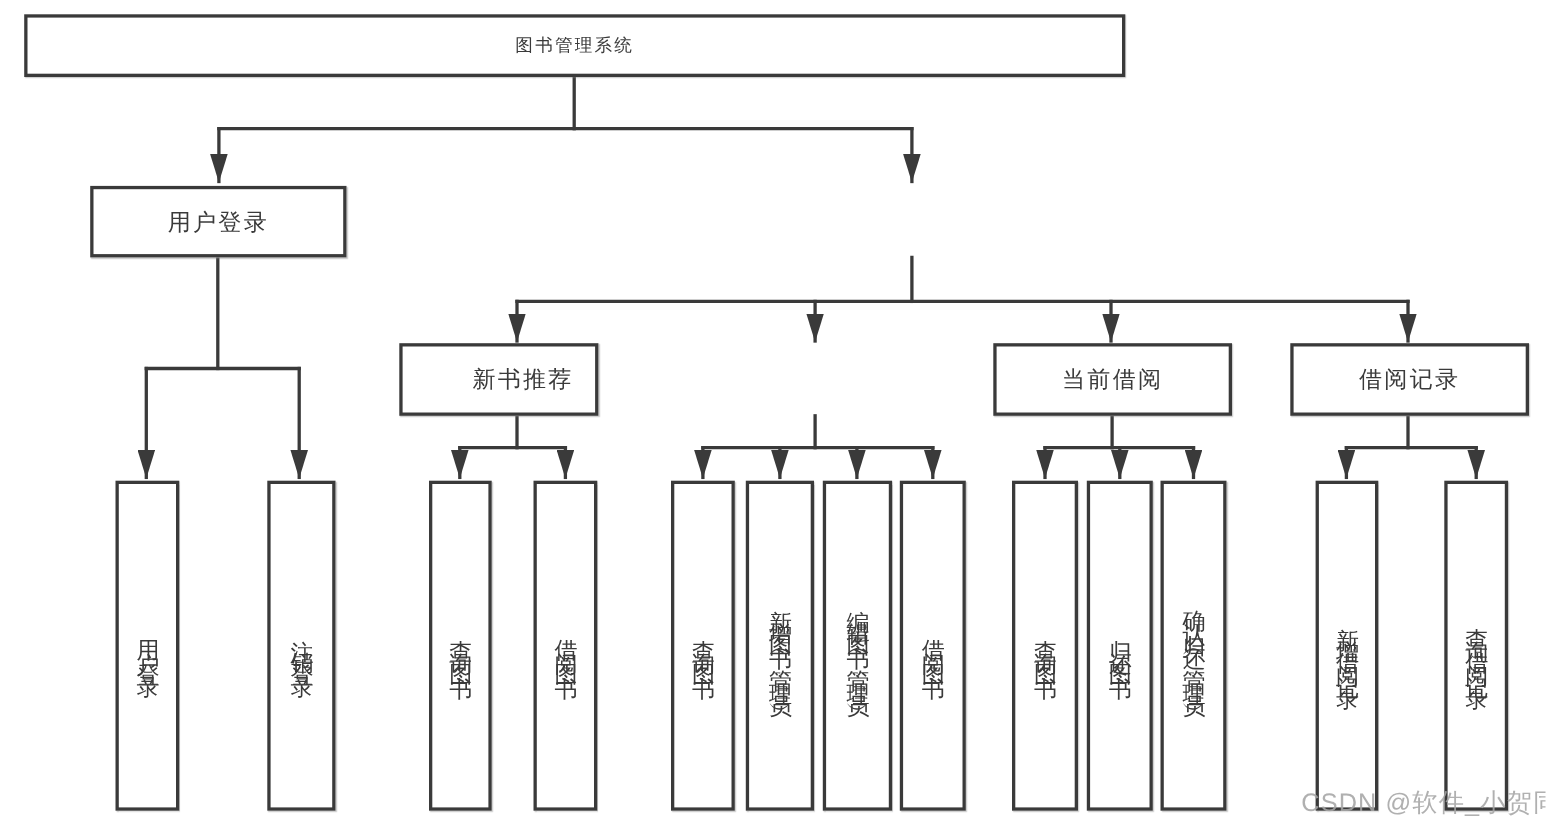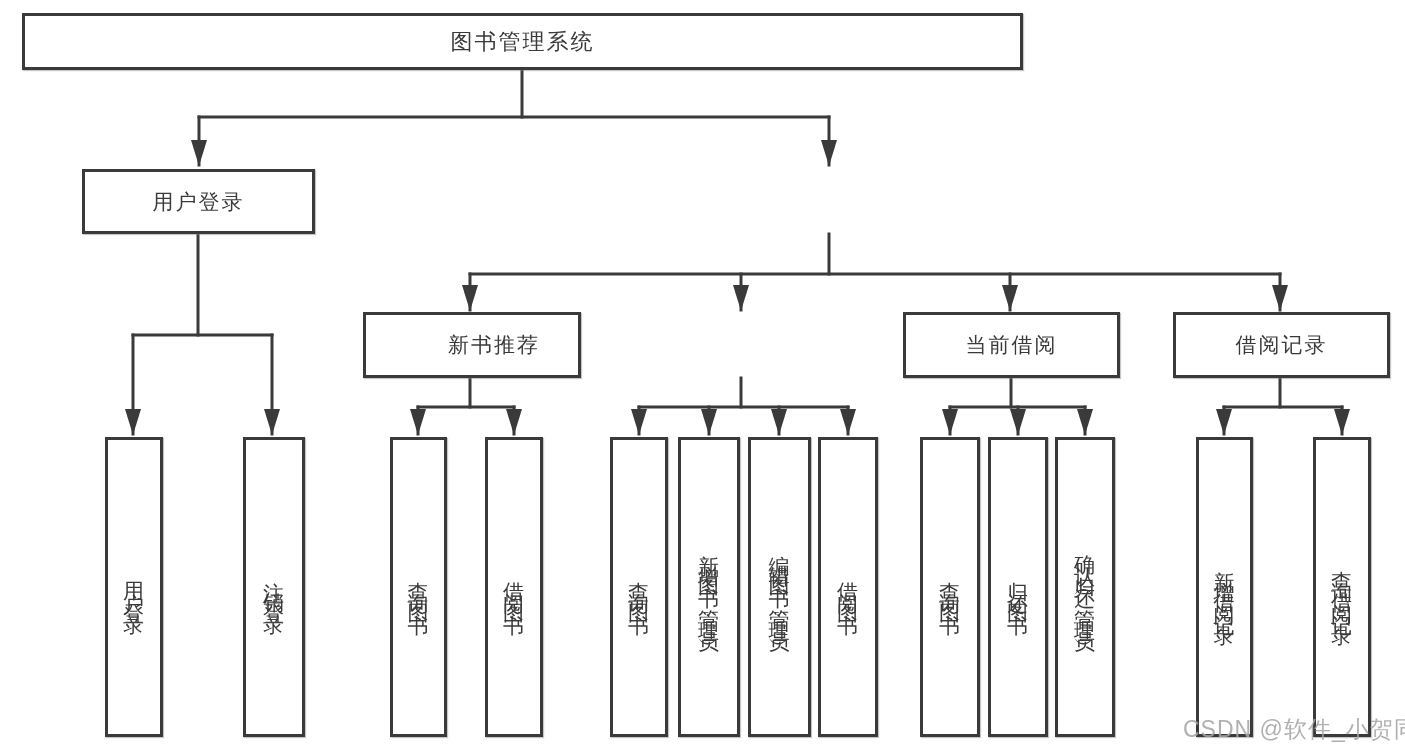--- a/index.html
+++ b/index.html
@@ -20,21 +20,21 @@
   .connectors{position:absolute;left:0;top:0;width:1405px;height:747px;}
   .node{
     position:absolute;
     background:#fff;
     border:3px solid var(--line);
     display:flex;align-items:center;justify-content:center;
     box-shadow:1px 1px 1px rgba(130,130,130,0.45);
     color:var(--text);
   }
   .hnode{font-size:21px;letter-spacing:2px;white-space:nowrap;}
-  .rootnode{font-size:22px;}
+  .rootnode{font-size:16px;}
   .vnode span{
     writing-mode:vertical-rl;
     text-orientation:mixed;
     font-size:21px;
     letter-spacing:11px;
     line-height:1;
     white-space:nowrap;
   }
   .watermark{
     position:absolute;
@@ -103,21 +103,21 @@
   </svg>
 
   <div class="node hnode rootnode" style="left:22px;top:13px;width:1001px;height:57px;">
     <span>图书管理系统</span>
   </div>
 
   <div class="node hnode" style="left:82px;top:169px;width:233px;height:65px;">
     <span>用户登录</span>
   </div>
 
-  <div class="node hnode" style="left:363px;top:312px;width:218px;height:66px;padding-left:44px;">
+  <div class="node hnode" style="left:363px;top:312px;width:181px;height:66px;padding-left:44px;">
     <span>新书推荐</span>
   </div>
   <div class="node hnode" style="left:903px;top:312px;width:217px;height:66px;">
     <span>当前借阅</span>
   </div>
   <div class="node hnode" style="left:1173px;top:312px;width:217px;height:66px;font-family:Liberation Mono, monospace;">
     <span>借阅记录</span>
   </div>
 
   <div class="node vnode" style="left:105px;top:437px;width:58px;height:300px;">

